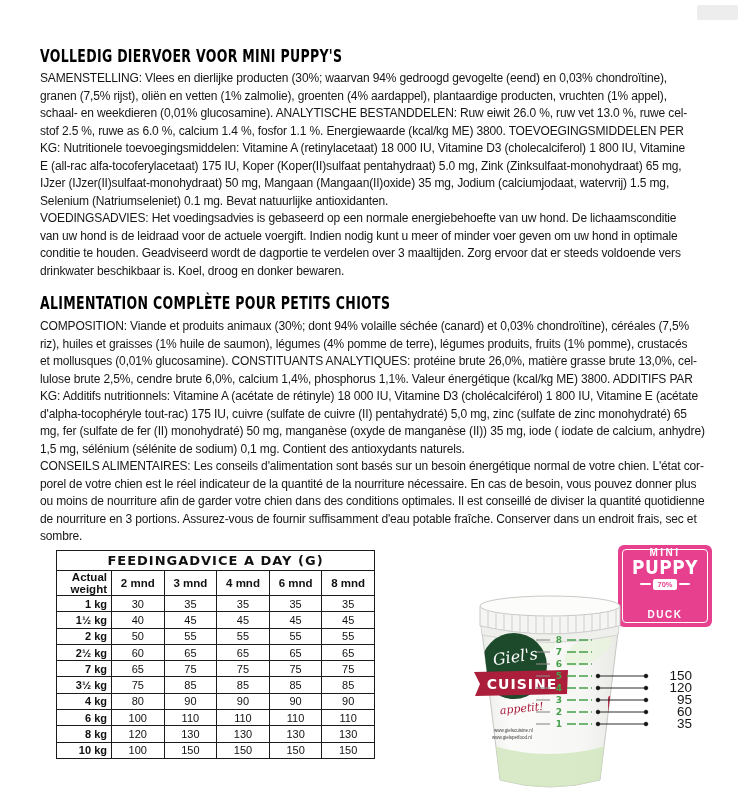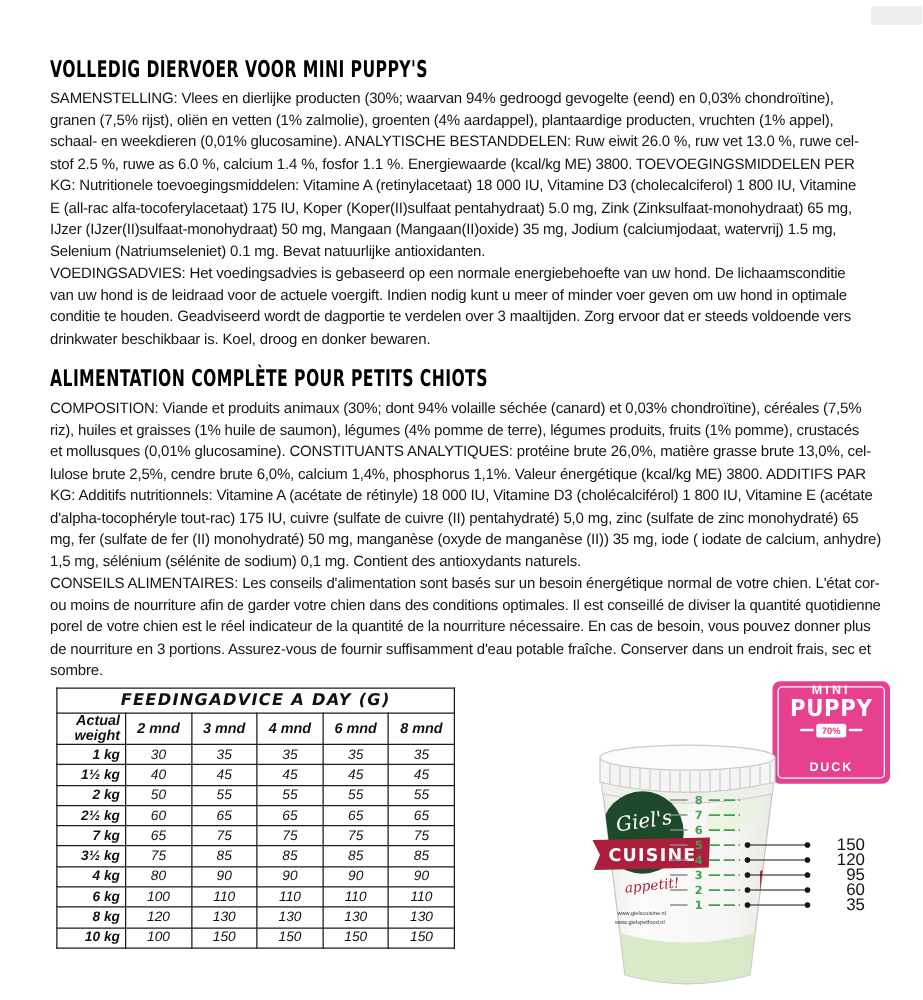--- a/index.html
+++ b/index.html
@@ -15,21 +15,21 @@
     letter-spacing:.4px;color:#000;white-space:nowrap;
     transform:scale(.76,1.12);transform-origin:left center;
   }
   
   .textblock{left:40px;width:698px;}
   .textblock .line{
     font-size:12px;line-height:17.5px;letter-spacing:-.15px;
     white-space:nowrap;color:#161616;
   }
   
-  .feeding-table{left:45px;top:550px;border-collapse:collapse;table-layout:fixed;font-style:italic;}
+  .feeding-table{left:56px;top:550px;border-collapse:collapse;table-layout:fixed;}
   .feeding-table th,.feeding-table td{
     border:1px solid #1b1b1b;text-align:center;vertical-align:middle;
     font-size:11px;color:#111;padding:0;height:15.3px;
   }
   .feeding-table .title-cell{
     height:19px;font-family:"DejaVu Sans",sans-serif;font-weight:900;
     font-size:13px;letter-spacing:1px;
   }
   .feeding-table thead tr.cols th{font-weight:bold;font-size:11.5px;height:16px;}
   .feeding-table thead th.wcol{font-size:9.3px;}
@@ -93,22 +93,22 @@
     <div class="line">riz), huiles et graisses (1% huile de saumon), légumes (4% pomme de terre), légumes produits, fruits (1% pomme), crustacés</div>
     <div class="line">et mollusques (0,01% glucosamine). CONSTITUANTS ANALYTIQUES: protéine brute 26,0%, matière grasse brute 13,0%, cel-</div>
     <div class="line">lulose brute 2,5%, cendre brute 6,0%, calcium 1,4%, phosphorus 1,1%. Valeur énergétique (kcal/kg ME) 3800. ADDITIFS PAR</div>
     <div class="line">KG: Additifs nutritionnels: Vitamine A (acétate de rétinyle) 18 000 IU, Vitamine D3 (cholécalciférol) 1 800 IU, Vitamine E (acétate</div>
     <div class="line">d'alpha-tocophéryle tout-rac) 175 IU, cuivre (sulfate de cuivre (II) pentahydraté) 5,0 mg, zinc (sulfate de zinc monohydraté) 65</div>
     <div class="line">mg, fer (sulfate de fer (II) monohydraté) 50 mg, manganèse (oxyde de manganèse (II)) 35 mg, iode ( iodate de calcium, anhydre)</div>
     <div class="line">1,5 mg, sélénium (sélénite de sodium) 0,1 mg. Contient des antioxydants naturels.</div>
   </div>
 <div class="abs textblock" style="top:458px;">
     <div class="line">CONSEILS ALIMENTAIRES: Les conseils d'alimentation sont basés sur un besoin énergétique normal de votre chien. L'état cor-</div>
+    <div class="line">porel de votre chien est le réel indicateur de la quantité de la nourriture nécessaire. En cas de besoin, vous pouvez donner plus</div>
     <div class="line">ou moins de nourriture afin de garder votre chien dans des conditions optimales. Il est conseillé de diviser la quantité quotidienne</div>
-    <div class="line">porel de votre chien est le réel indicateur de la quantité de la nourriture nécessaire. En cas de besoin, vous pouvez donner plus</div>
     <div class="line">de nourriture en 3 portions. Assurez-vous de fournir suffisamment d'eau potable fraîche. Conserver dans un endroit frais, sec et</div>
     <div class="line">sombre.</div>
   </div>
 
 <table class="abs feeding-table">
   <colgroup>
     <col class="c0">
       <col class="cn">
       <col class="cn">
       <col class="cn">

